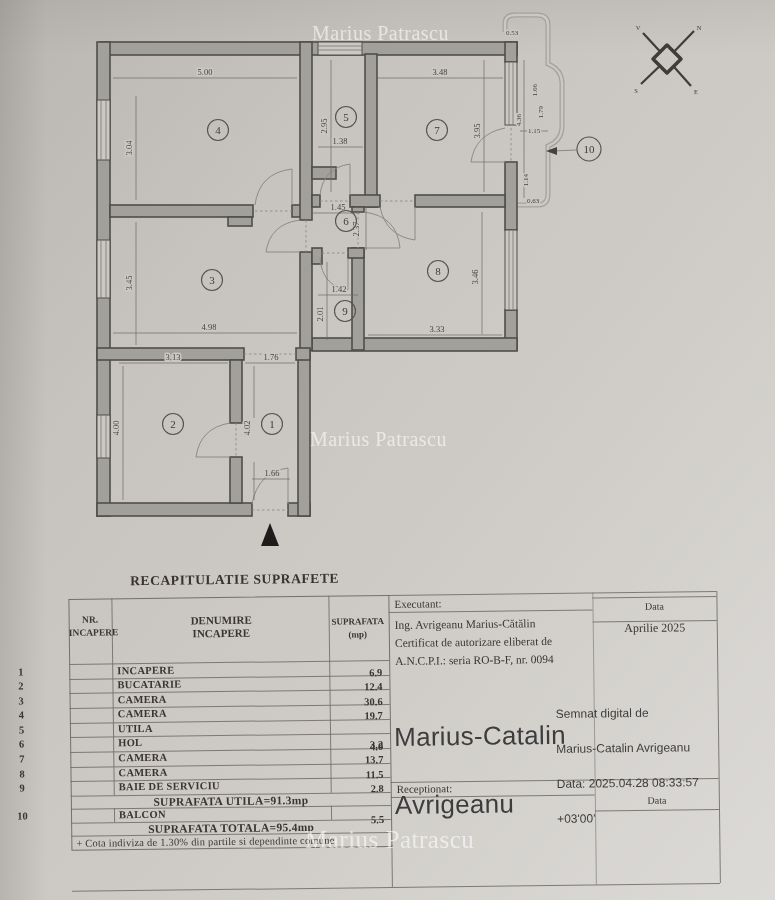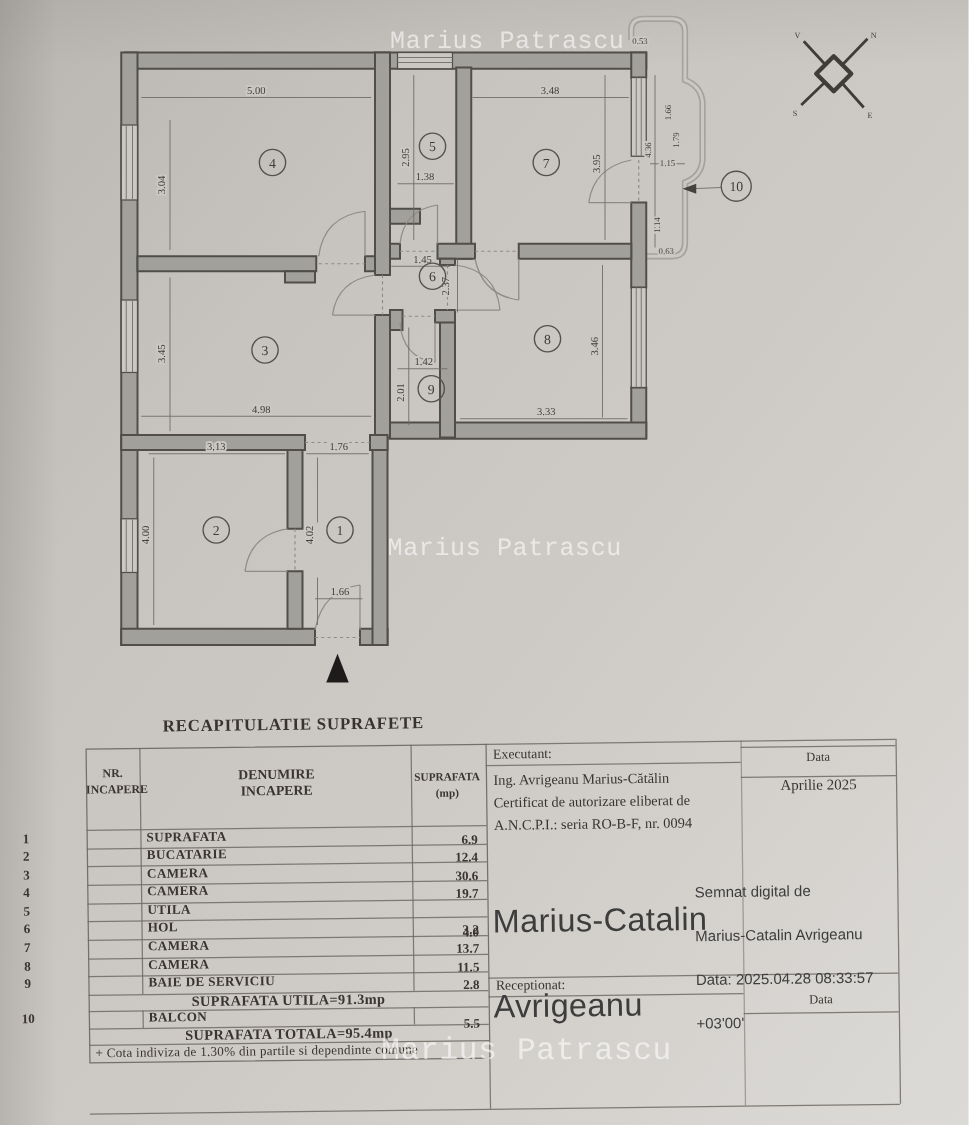--- a/index.html
+++ b/index.html
@@ -37,21 +37,21 @@
   .cell-nr{position:absolute;width:43px;text-align:center;font-weight:bold;font-size:10.5px;}
   .cell-name{position:absolute;left:118px;font-weight:bold;font-size:10.5px;letter-spacing:.3px;}
   .cell-area{position:absolute;left:330px;width:53px;text-align:right;font-weight:bold;font-size:10.5px;transform:translateY(5px);}
   .sumrow{position:absolute;left:70px;width:320px;text-align:center;font-weight:bold;font-size:11.5px;letter-spacing:.3px;}
   .cota{font-size:10.5px;letter-spacing:.2px;}
   .lbl{font-size:11px;}
   .datac{position:absolute;left:594px;width:124px;text-align:center;font-size:10px;}
   .info{font-size:11.5px;line-height:18px;}
   .sig{font-family:"Liberation Sans",sans-serif;font-size:26px;line-height:34px;color:#3d3d3d;letter-spacing:.3px;}
   .sigd{font-family:"Liberation Sans",sans-serif;font-size:12px;line-height:17.5px;color:#3d3d3d;}
-  .wm{position:absolute;font-family:Liberation Mono, monospace;color:rgba(252,252,252,.62);letter-spacing:.5px;}
+  .wm{position:absolute;font-family:Liberation Serif, serif;color:rgba(252,252,252,.62);letter-spacing:.5px;}
 </style>
 </head>
 <body>
 
 <div class="page">
 
   <svg width="775" height="560" viewBox="0 0 775 560">
 
     <g>
       <path class="balc1" d="M505,32 L505,24 Q505,15 515,15 L537,15 Q548,15 548,25 L548,64 Q561,69 562,82 L562,128 Q561,141 548,146 L548,194 Q548,205 538,205 L517,205"></path>
@@ -245,21 +245,21 @@
     <div class="hl" style="left:390px;top:237px;width:204px;"></div>
     <div class="hl" style="left:594px;top:253px;width:124px;"></div>
     <div class="hl" style="left:70px;top:327px;width:648px;"></div>
 
     <div class="t hdr" style="left:70px;top:50px;width:43px;font-size:9.5px;">NR. INCAPERE</div>
     <div class="t hdr" style="left:165px;top:52px;width:115px;font-size:11px;">DENUMIRE INCAPERE</div>
     <div class="t hdr" style="left:331px;top:55px;width:56px;font-size:9px;">SUPRAFATA (mp)</div>
 
     <div>
       <span class="cell-nr t" style="top:102px;">1</span>
-      <span class="cell-name t" style="top:102px;">SUPRAFATA</span>
+      <span class="cell-name t" style="top:102px;">INCAPERE</span>
       <span class="cell-area t" style="top:102px;">6.9</span>
     </div>
     <div>
       <span class="cell-nr t" style="top:116px;">2</span>
       <span class="cell-name t" style="top:116px;">BUCATARIE</span>
       <span class="cell-area t" style="top:116px;">12.4</span>
     </div>
     <div>
       <span class="cell-nr t" style="top:131px;">3</span>
       <span class="cell-name t" style="top:131px;">CAMERA</span>

